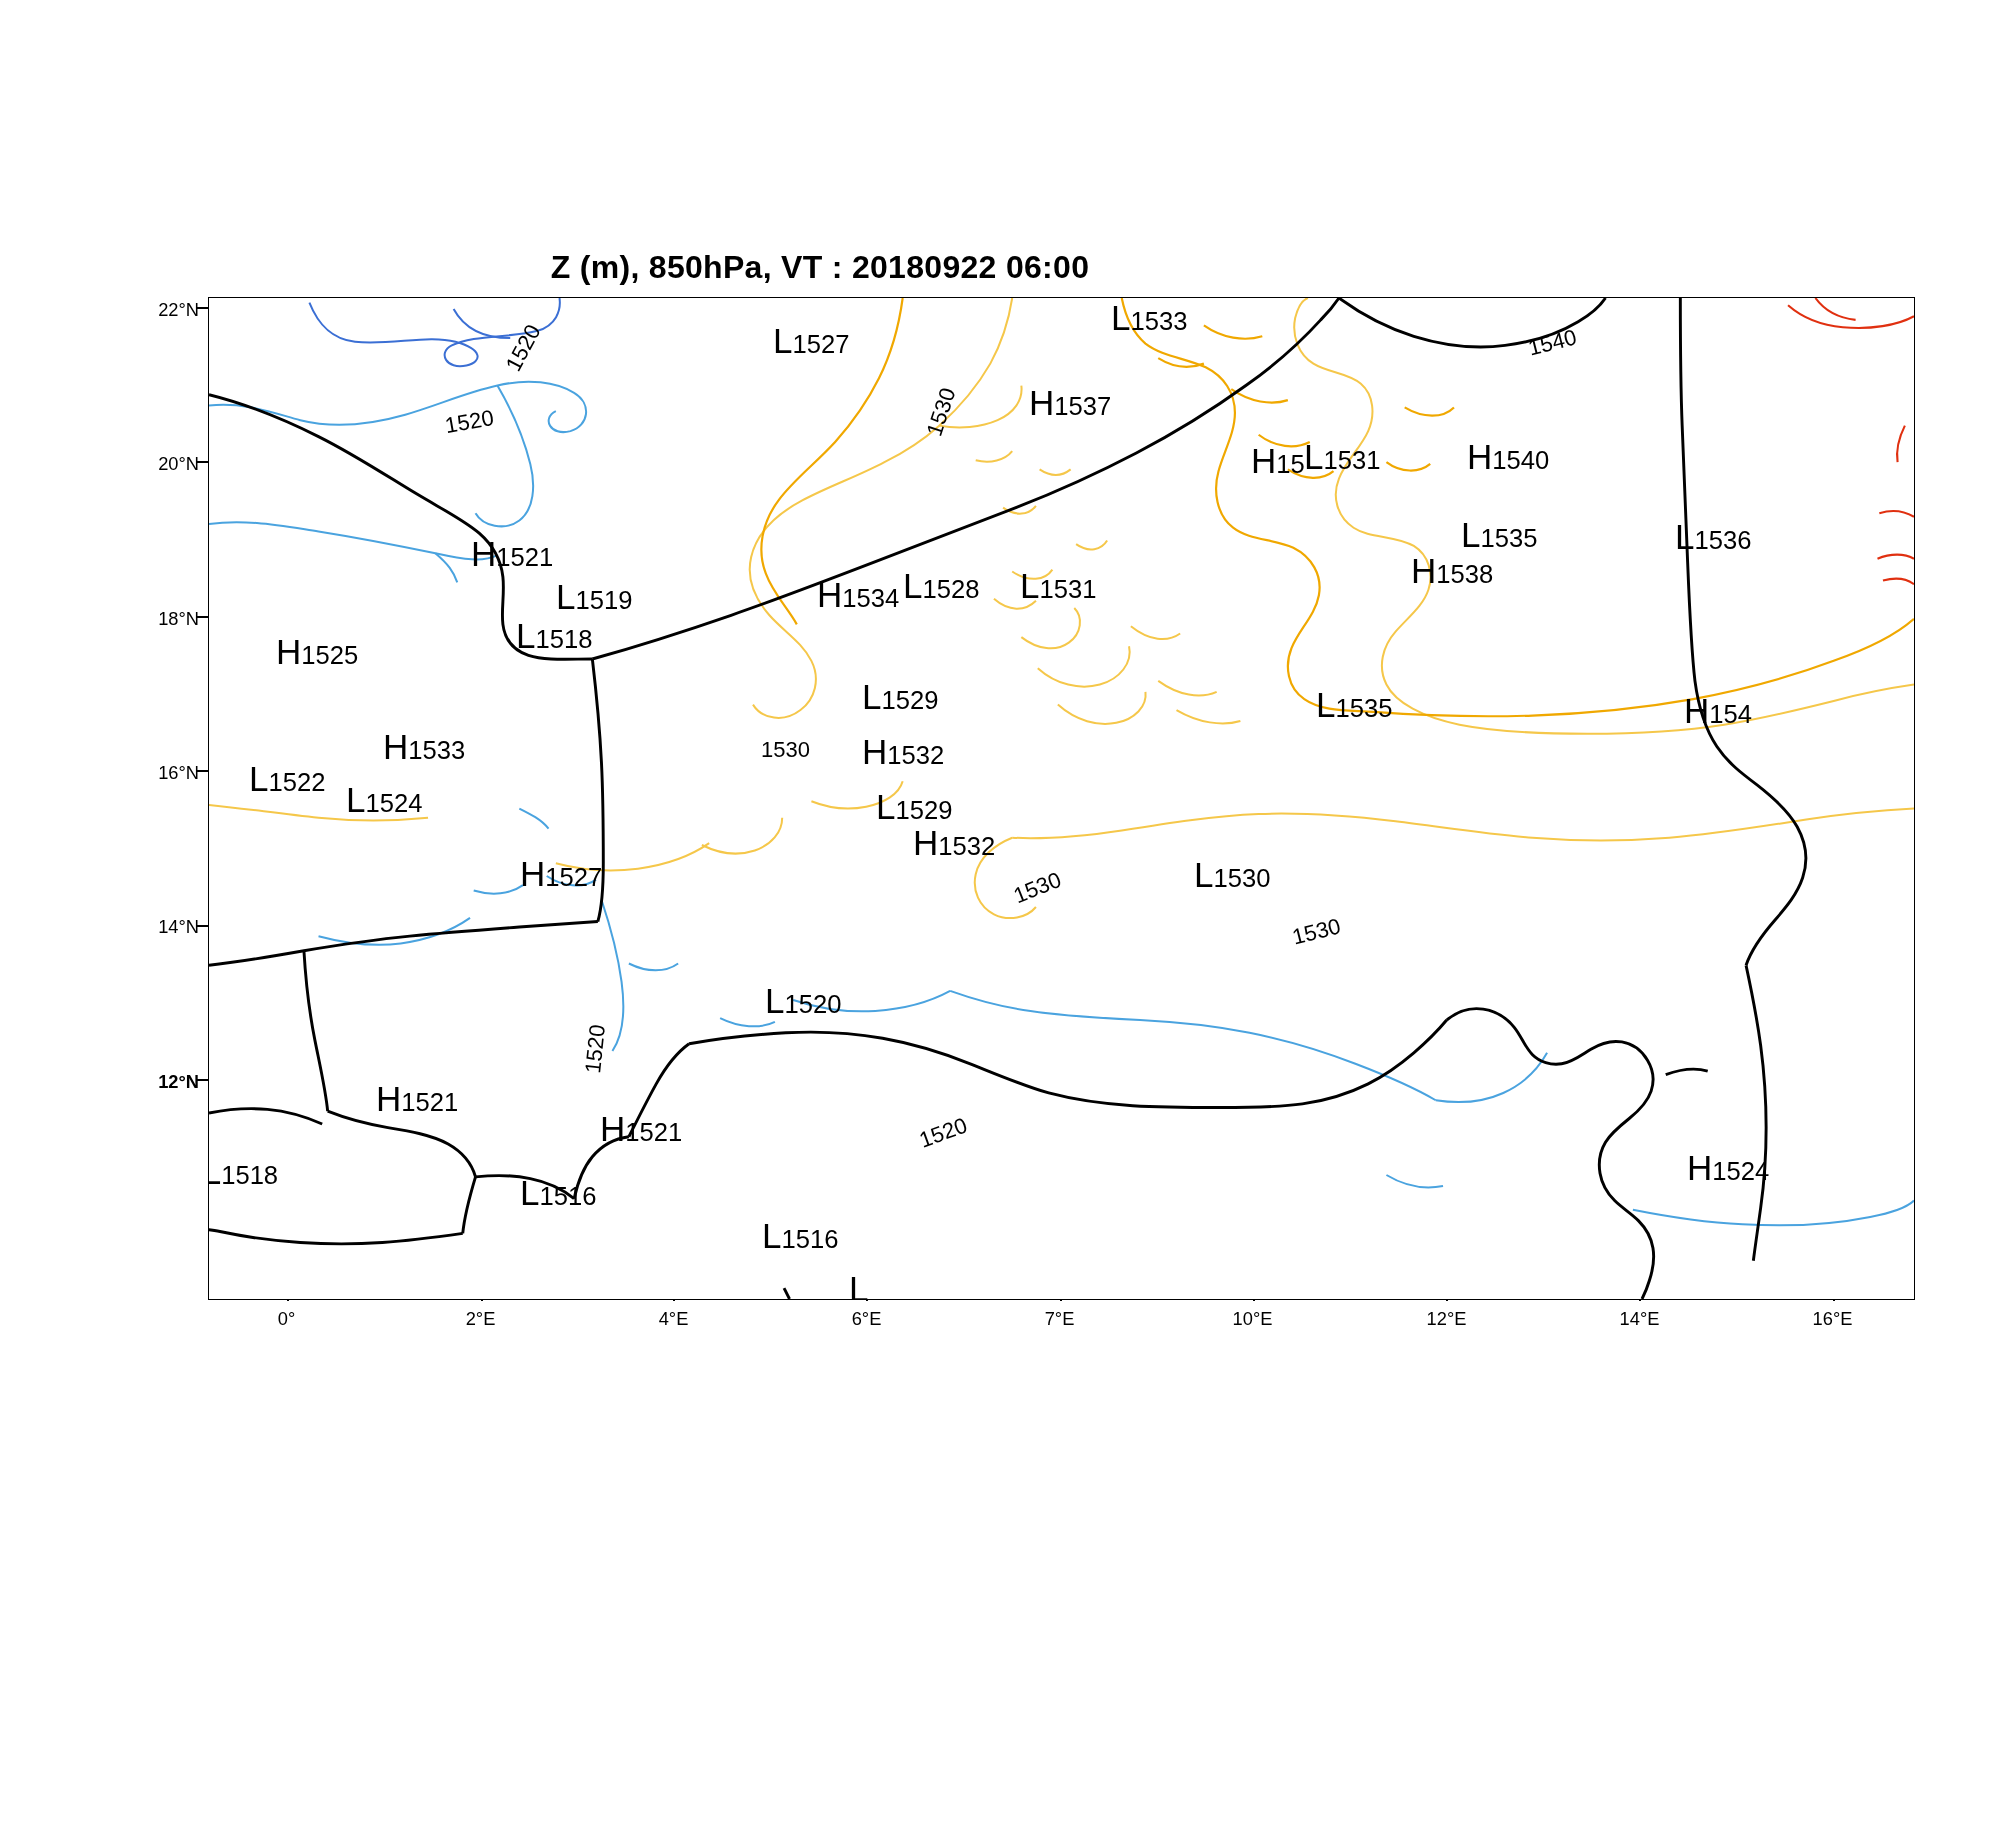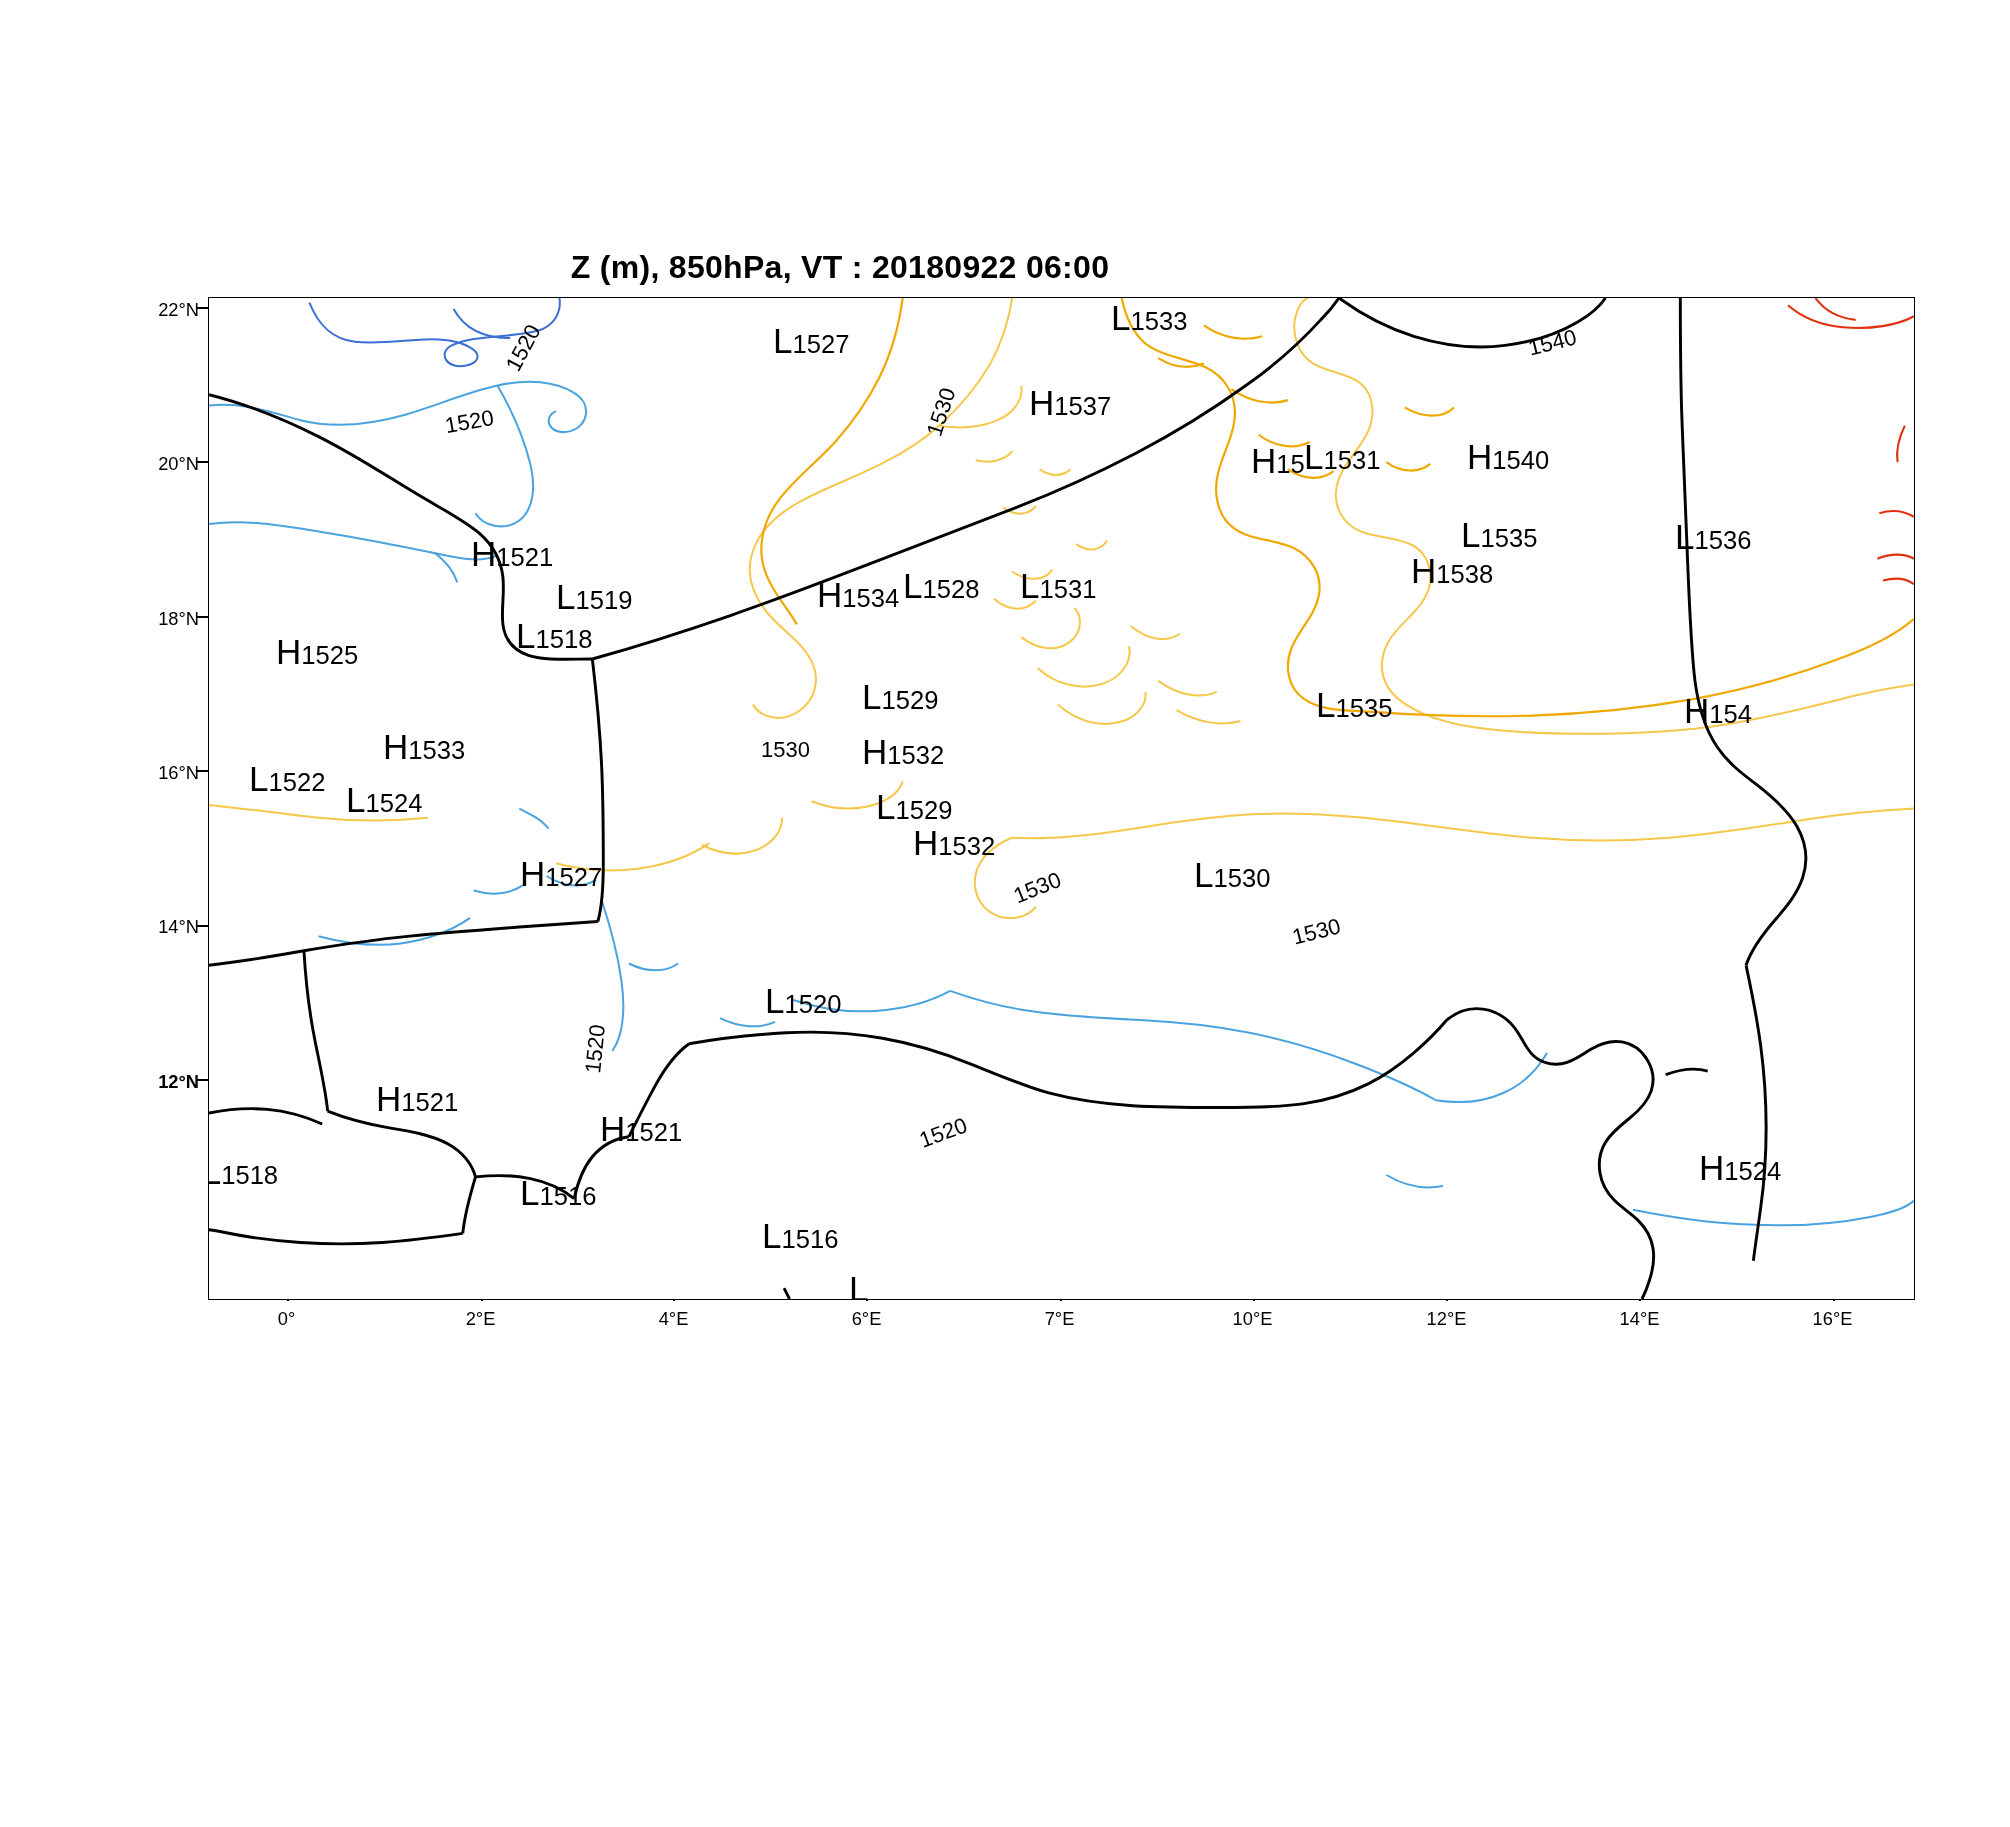--- a/index.html
+++ b/index.html
@@ -1,20 +1,20 @@
 <!DOCTYPE html>
 <html style="font-size:14.6px"><head>
 <meta charset="utf-8">
 <style>
   html,body{margin:0;padding:0;background:#ffffff;}
   body{width:2010px;height:1827px;font-family:"Liberation Sans",sans-serif;overflow:hidden;}
   #root{position:relative;width:2010px;height:1827px;}
   #title{
     position:absolute;left:0;top:249px;width:1640px;text-align:center;
-    font-size:32px;font-weight:bold;color:#000;letter-spacing:0.3px;padding-left:20px;
+    font-size:32px;font-weight:bold;color:#000;letter-spacing:0.3px;
   }
   #plot{
     position:absolute;left:208px;top:297px;width:1707px;height:1003px;
     border:1.8px solid #000;box-sizing:border-box;background:#fff;overflow:hidden;
   }
   #plot svg{position:absolute;left:0;top:0;width:100%;height:100%;}
   .ytick{position:absolute;left:0;width:199px;text-align:right;font-size:18.3px;color:#000;}
   .xtick{position:absolute;top:1308px;font-size:18.3px;color:#000;text-align:center;width:73px;}
   .ytickmark{position:absolute;height:1.8px;background:#000;width:11px;}
   .xtickmark{position:absolute;width:1.8px;background:#000;height:11px;}
@@ -202,20 +202,20 @@
     <div class="marker" style="left:40px;top:461px;"><span class="hl">L</span><span class="val">1522</span></div>
     <div class="marker" style="left:137px;top:482px;"><span class="hl">L</span><span class="val">1524</span></div>
     <div class="marker" style="left:667px;top:489px;"><span class="hl">L</span><span class="val">1529</span></div>
     <div class="marker" style="left:704px;top:525px;"><span class="hl">H</span><span class="val">1532</span></div>
     <div class="marker" style="left:311px;top:556px;"><span class="hl">H</span><span class="val">1527</span></div>
     <div class="marker" style="left:985px;top:557px;"><span class="hl">L</span><span class="val">1530</span></div>
     <div class="marker" style="left:556px;top:683px;"><span class="hl">L</span><span class="val">1520</span></div>
     <div class="marker" style="left:167px;top:781px;"><span class="hl">H</span><span class="val">1521</span></div>
     <div class="marker" style="left:391px;top:811px;"><span class="hl">H</span><span class="val">1521</span></div>
     <div class="marker" style="left:-7.3px;top:854px;"><span class="hl">L</span><span class="val">1518</span></div>
-    <div class="marker" style="left:1478px;top:850px;margin-left:12px;"><span class="hl">H</span><span class="val">1524</span></div>
+    <div class="marker" style="left:1478px;top:850px;"><span class="hl">H</span><span class="val">1524</span></div>
     <div class="marker" style="left:311px;top:875px;"><span class="hl">L</span><span class="val">1516</span></div>
     <div class="marker" style="left:553px;top:918px;"><span class="hl">L</span><span class="val">1516</span></div>
     <div class="marker" style="left:640px;top:971px;"><span class="hl">L</span><span class="val"></span></div>
 
   </div>
 </div>
 
 
 </body></html>

